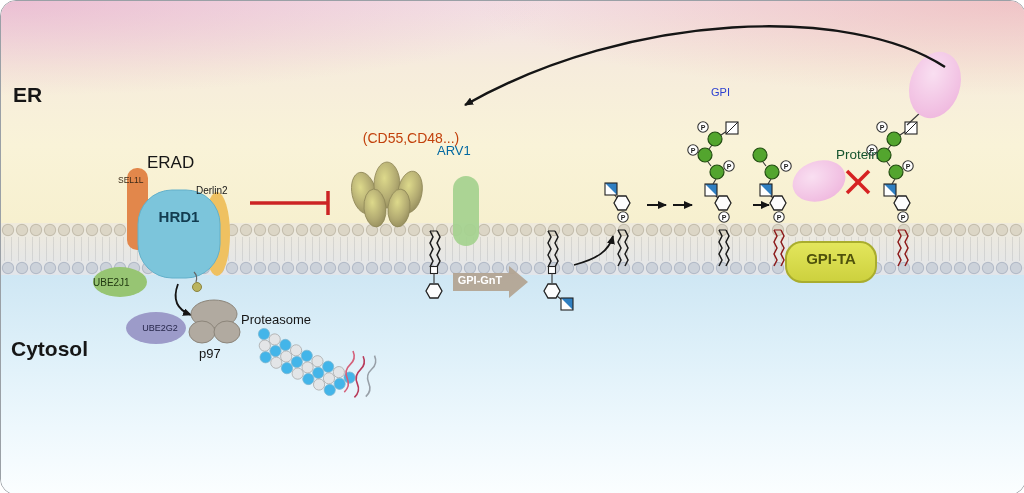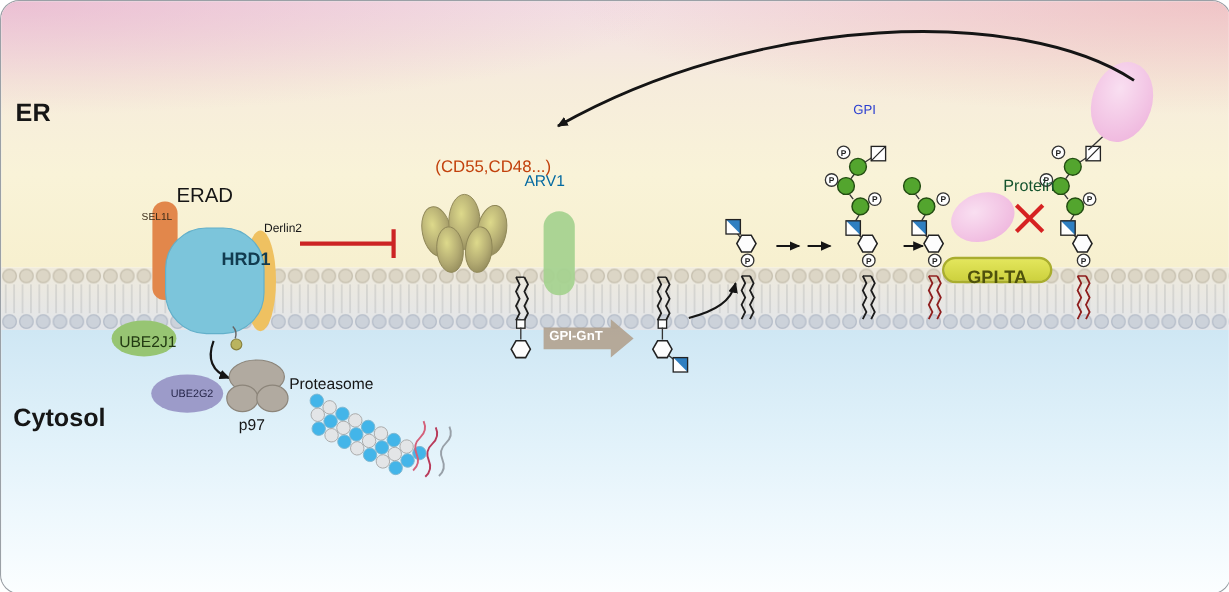--- a/index.html
+++ b/index.html
@@ -21,34 +21,34 @@
     background-size:14px 14px,14px 14px,7px 24px,100% 100%;
     background-position:0 0,0 38px,3px 14px,0 0;
     background-repeat:repeat-x,repeat-x,repeat-x,no-repeat;}
   svg.overlay{position:absolute;left:0;top:0;z-index:3;}
   svg text{font-family:"Liberation Sans",sans-serif;}
   .lbl{position:absolute;z-index:6;white-space:nowrap;color:#161616;}
   .l-er{left:12px;top:82px;font-size:21px;font-weight:bold;}
   .l-cy{left:10px;top:336px;font-size:21px;font-weight:bold;}
   .l-erad{left:146px;top:152px;font-size:17px;}
   .l-sel1l{left:117px;top:174px;width:38px;font-size:8.5px;color:#3a2a18;}
-  .l-hrd1{left:139px;top:207px;width:78px;font-size:15px;font-weight:bold;color:#123c50;text-align:center;margin-left:26px;}
-  .l-derlin2{left:195px;top:184px;font-size:10px;margin-left:24px;}
-  .l-ube2j1{left:92px;top:276px;width:54px;font-size:13px;text-align:right;color:#223a12;}
+  .l-hrd1{left:139px;top:207px;width:78px;font-size:15px;font-weight:bold;color:#123c50;text-align:center;}
+  .l-derlin2{left:195px;top:184px;font-size:10px;}
+  .l-ube2j1{left:92px;top:276px;width:54px;font-size:10px;text-align:left;color:#223a12;}
   .l-ube2g2{left:125px;top:322px;width:68px;font-size:9px;text-align:center;color:#26264a;}
   .l-p97{left:198px;top:345px;font-size:13px;}
   .l-prtsm{left:240px;top:311px;font-size:13px;}
   .l-prec1{left:338px;top:108px;width:144px;text-align:center;font-size:16px;color:#c42121;}
   .l-prec2{left:338px;top:129px;width:144px;text-align:center;font-size:14px;color:#c2410c;}
   .l-arv1{left:436px;top:142px;font-size:13px;font-weight:normal;color:#0369a1;}
   .l-gnt{left:446px;top:273px;width:66px;text-align:center;font-size:11px;font-weight:bold;color:#fff;}
   .l-enh{left:422px;top:316px;font-size:13.5px;line-height:18px;}
   .l-gpi{left:710px;top:85px;font-size:11px;color:#2b3fd0;}
   .l-protein{left:791px;top:146px;font-size:13.5px;color:#14532d;margin-left:44px;}
-  #gpita{position:absolute;left:784px;top:213px;width:92px;height:22px;z-index:4;
+  #gpita{position:absolute;left:784px;top:240px;width:92px;height:42px;z-index:4;
     background:linear-gradient(180deg,#e3e65c,#cdd13e);border:2px solid #a9ad2e;border-radius:17px;
     text-align:center;line-height:31px;font-size:15px;font-weight:bold;color:#4f520c;box-sizing:border-box;}
   .pb{fill:#43b5e9;stroke:#7fb6cf;stroke-width:.7;}
   .pw{fill:#e3e5e7;stroke:#a8a8a8;stroke-width:.7;}
   .cl{stroke:#333;stroke-width:1.1;}
 </style>
 </head>
 <body>
 
 <div id="canvas">

